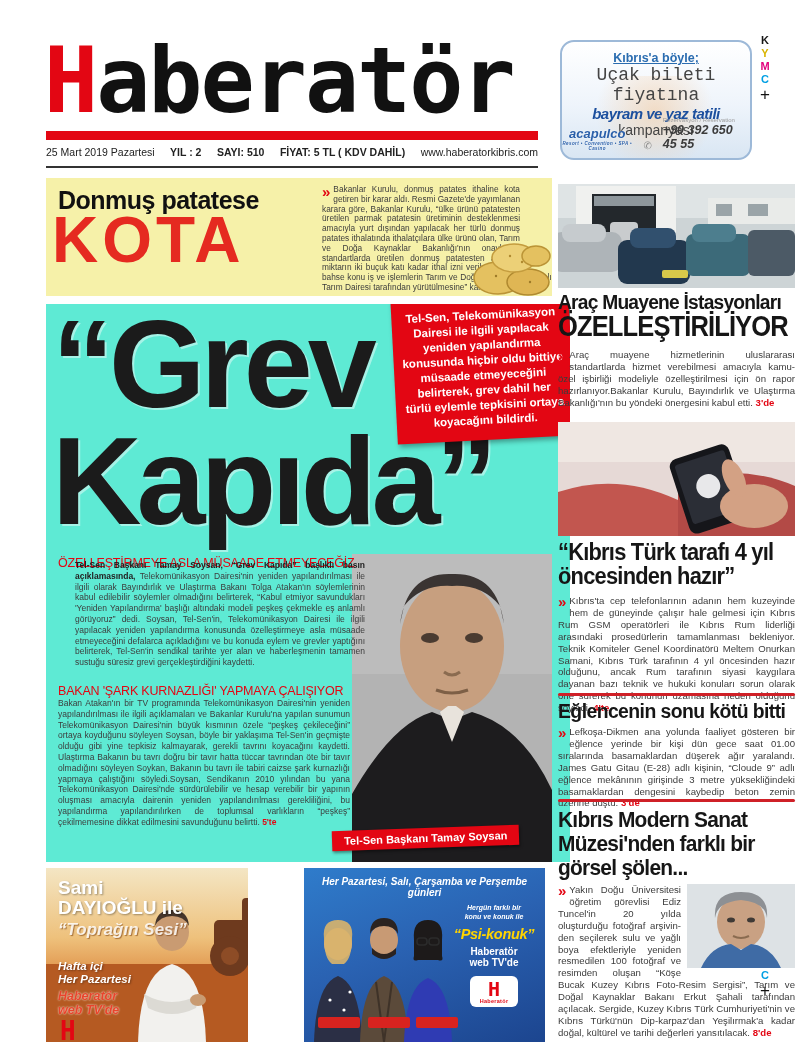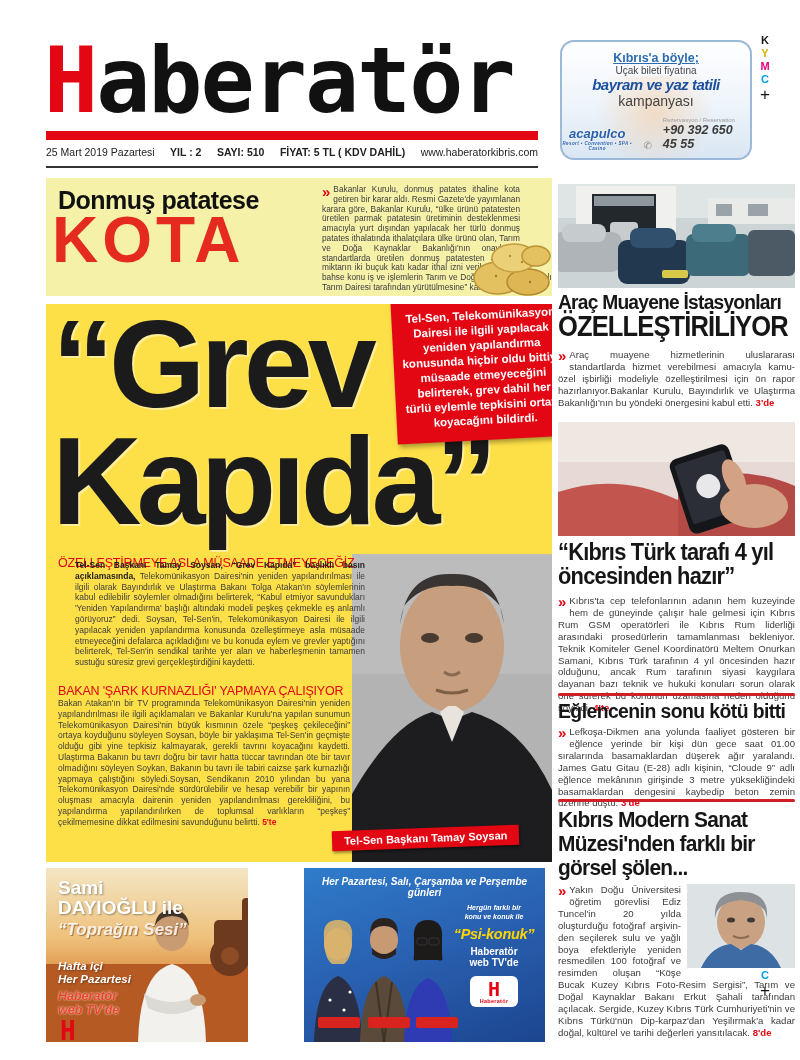--- a/index.html
+++ b/index.html
@@ -12,21 +12,21 @@
   .logo .red{color:#e30613;}
   .logo-bar{left:46px;top:131px;width:492px;height:9px;background:#e30613;}
   .dateline{left:46px;top:146px;width:492px;display:flex;justify-content:space-between;align-items:baseline;font-size:10.5px;color:#222;}
   .dateline .b{font-weight:bold;}
   .mast-rule{left:46px;top:166px;width:492px;height:2px;background:#333;}
 
   
   .topad{left:560px;top:40px;width:188px;height:116px;border:2px solid #9db9d8;border-radius:14px;background:linear-gradient(180deg,#ffffff 0%,#eef4fb 55%,#d9e6f3 100%);overflow:hidden;text-align:center;}
   .topad .blob{position:absolute;left:28px;top:34px;width:130px;height:90px;background:radial-gradient(circle at 50% 40%,#f4c89a 0%,rgba(244,200,154,0) 70%);opacity:.55;}
   .topad-l1{margin-top:9px;font-size:12.5px;font-weight:bold;color:#2a6cb0;text-decoration:underline;position:relative;}
-  .topad-l2{font-size:10px;color:#444;position:relative;}
+  .topad-l2{font-size:18px;color:#444;position:relative;font-family:Liberation Mono, monospace;}
   .topad-l3{font-size:15px;font-weight:bold;font-style:italic;color:#1c4f9e;position:relative;letter-spacing:-0.5px;}
   .topad-l4{font-size:14px;color:#444;position:relative;}
   .topad-bot{position:absolute;left:0;right:4px;bottom:7px;display:flex;align-items:flex-end;justify-content:center;gap:11px;}
   .acapulco{font-weight:bold;font-style:italic;font-size:13px;color:#2a5faa;text-shadow:0 0 2px #fff;position:relative;}
   .acapulco .sun{position:absolute;right:-4px;top:-7px;width:13px;height:13px;border-radius:50%;background:#f5a223;z-index:-1;}
   .acap-sub{font-size:4.5px;color:#2a5faa;letter-spacing:.4px;}
   .phoneblock{text-align:left;}
   .phone-label{font-size:6px;color:#9a9a9a;}
   .phone-num{font-size:12.5px;font-weight:bold;font-style:italic;color:#3b3b3b;}
   .phone-icon{font-size:10px;color:#8b8b8b;}
@@ -41,21 +41,21 @@
   .kota-kicker{position:absolute;left:12px;top:8px;font-size:25px;font-weight:bold;color:#111;letter-spacing:-0.5px;}
   .kota-head{position:absolute;left:6px;top:30px;font-size:64px;font-weight:bold;color:#e52a20;letter-spacing:4px;line-height:1;}
   .kota-body{position:absolute;left:276px;top:7px;width:268px;font-size:8.3px;line-height:9.8px;color:#3c3c3c;text-align:justify;}
   .chev{color:#e30613;font-weight:bold;}
   .chev.big{float:left;font-size:15px;line-height:13px;margin-right:3px;}
   .pageref{color:#e30613;font-weight:bold;}
   .potato-float{float:right;width:66px;height:58px;margin:28px 0 0 4px;shape-outside:inset(0);}
   .potato-svg{position:absolute;right:0px;bottom:-2px;}
 
   
-  .grey-box{left:46px;top:304px;width:506px;height:558px;background:#fde047;overflow:hidden;}
+  .grey-box{left:46px;top:304px;width:506px;height:558px;background:#5eead4;overflow:hidden;padding-left:18px;}
   .quote-box{position:absolute;left:348px;top:-8px;width:162px;padding:12px 8px 12px 8px;background:#e30613;transform:rotate(-3deg);text-align:center;color:#fff;font-weight:bold;font-size:11.5px;line-height:1.3;box-shadow:2px 3px 5px rgba(0,0,0,.35);}
   .main-head{position:absolute;left:6px;top:2px;font-weight:bold;color:#1b1b1b;font-size:124px;line-height:.94;letter-spacing:-5px;text-shadow:2px 2px 0 rgba(255,255,255,.45);}
   .subhead{position:absolute;font-size:12.5px;font-weight:normal;color:#e30613;letter-spacing:-0.2px;}
   .sub1{left:12px;top:252px;}
   .sub2{left:12px;top:380px;}
   .mbody{position:absolute;font-size:8.5px;line-height:10.8px;color:#3c3c3c;text-align:justify;width:290px;left:12px;}
   .mbody1{top:256px;margin-left:17px;}
   .mbody2{top:394px;width:292px;}
   .mlead{font-weight:bold;color:#222;}
   .portrait{position:absolute;left:306px;top:250px;width:200px;height:308px;}

